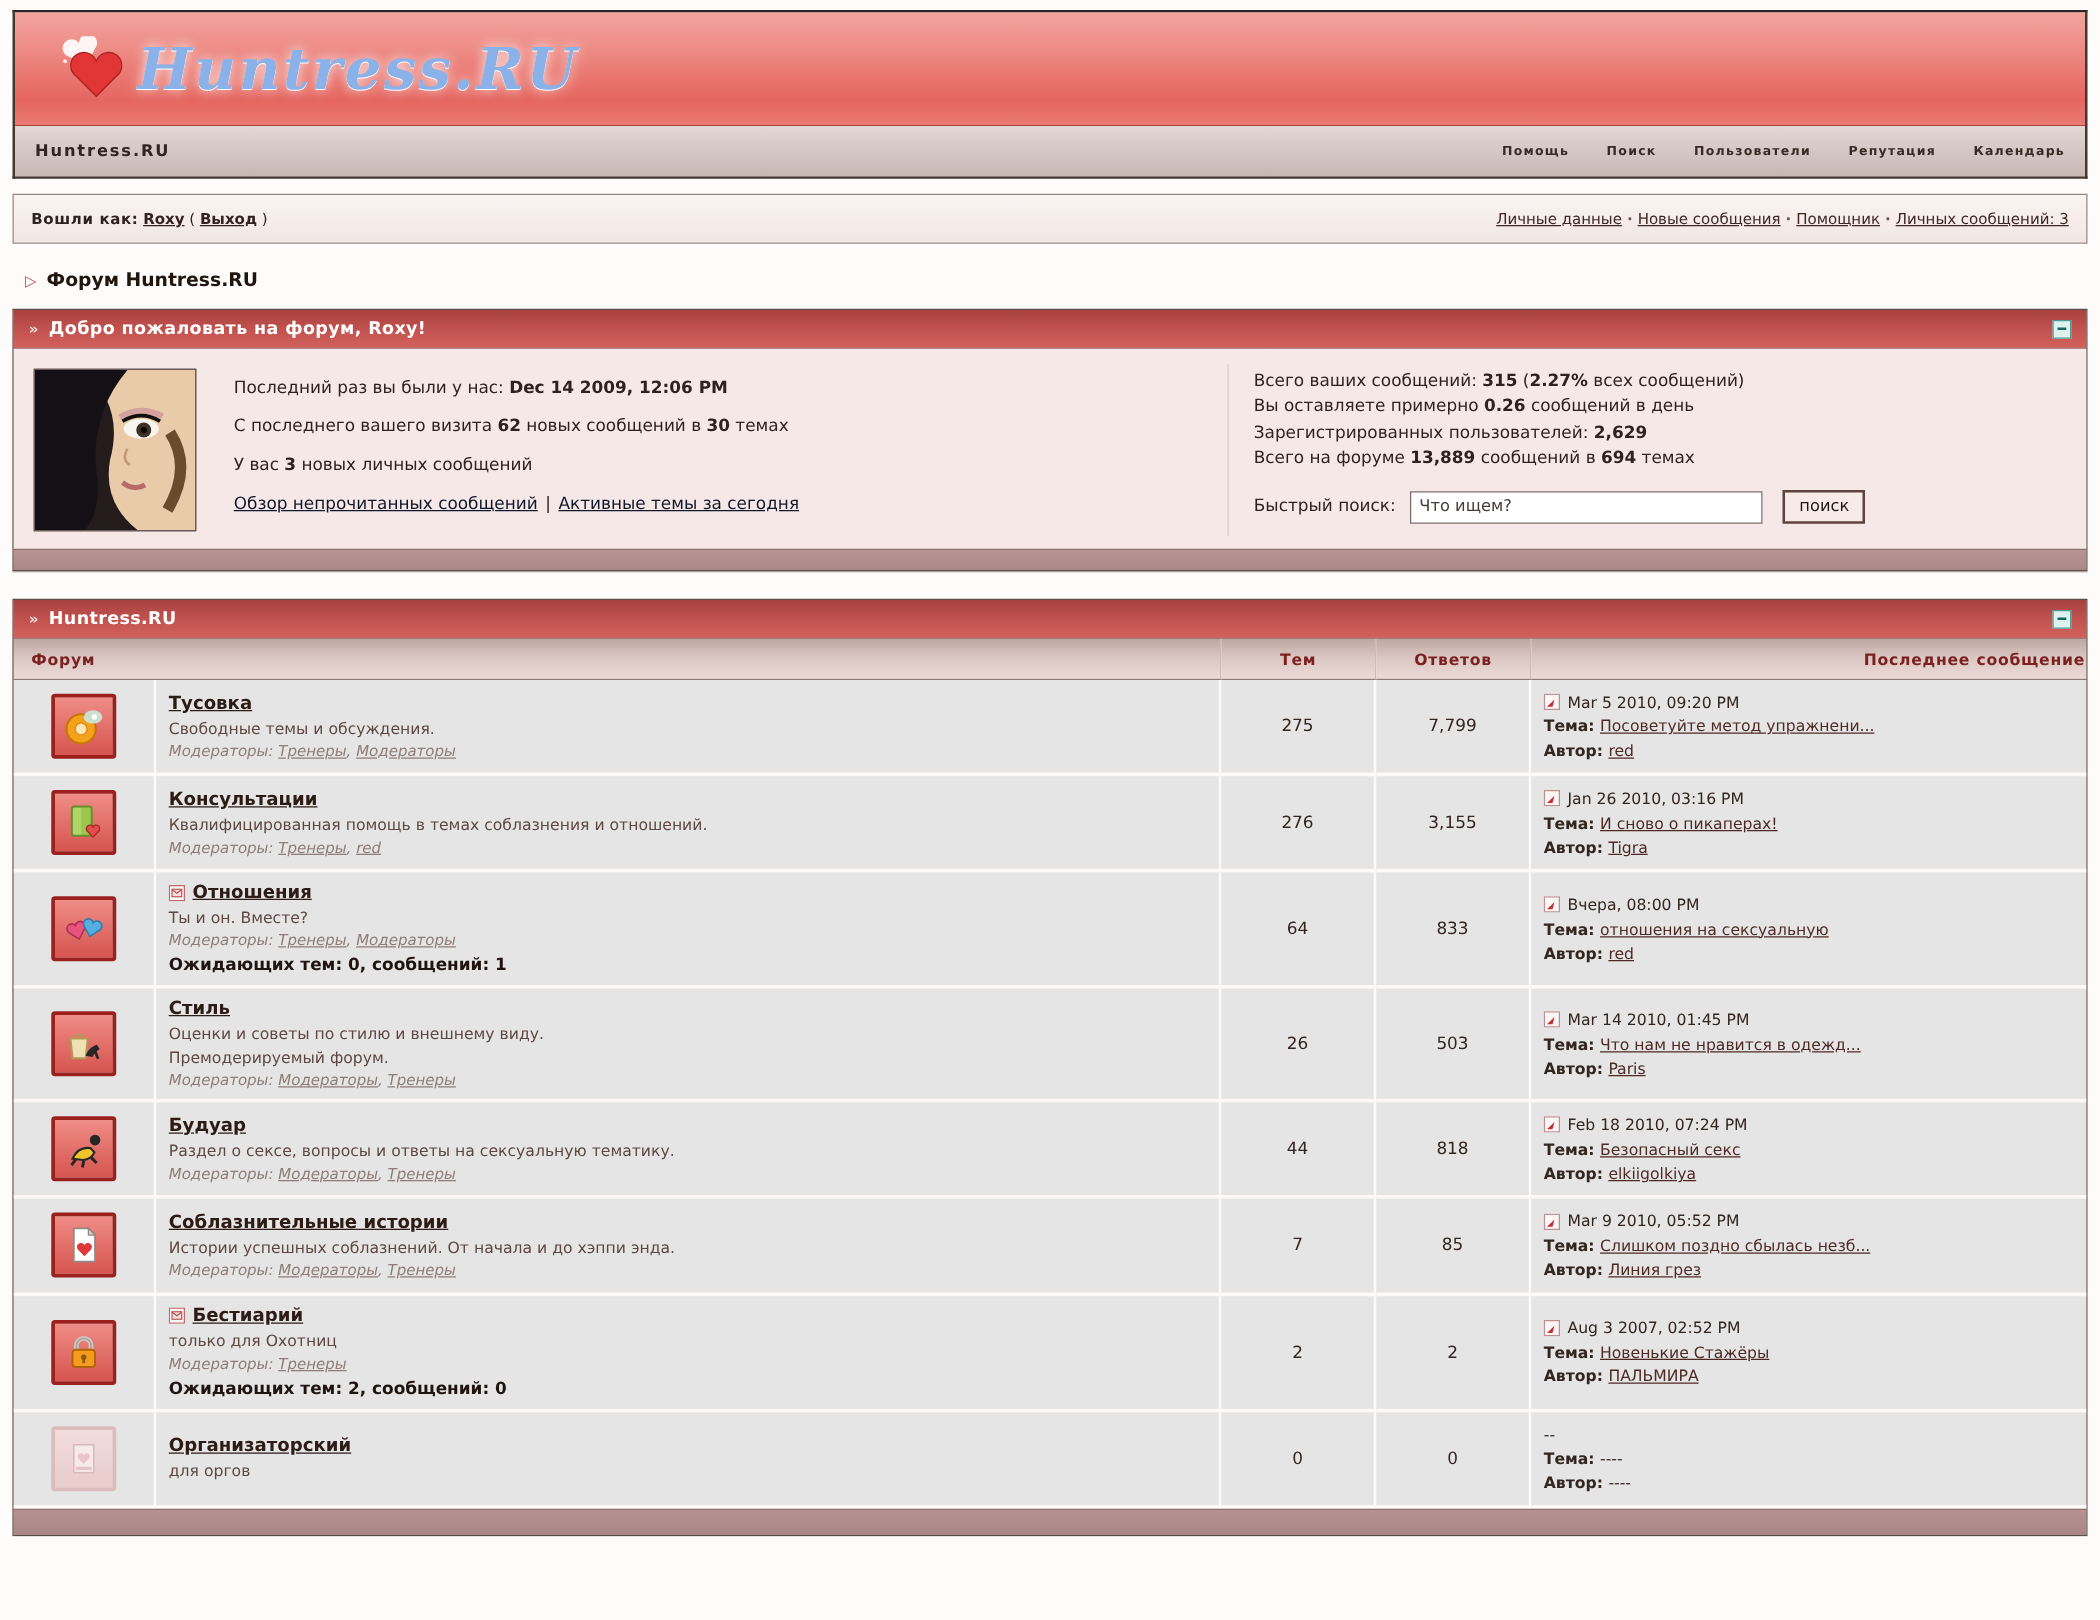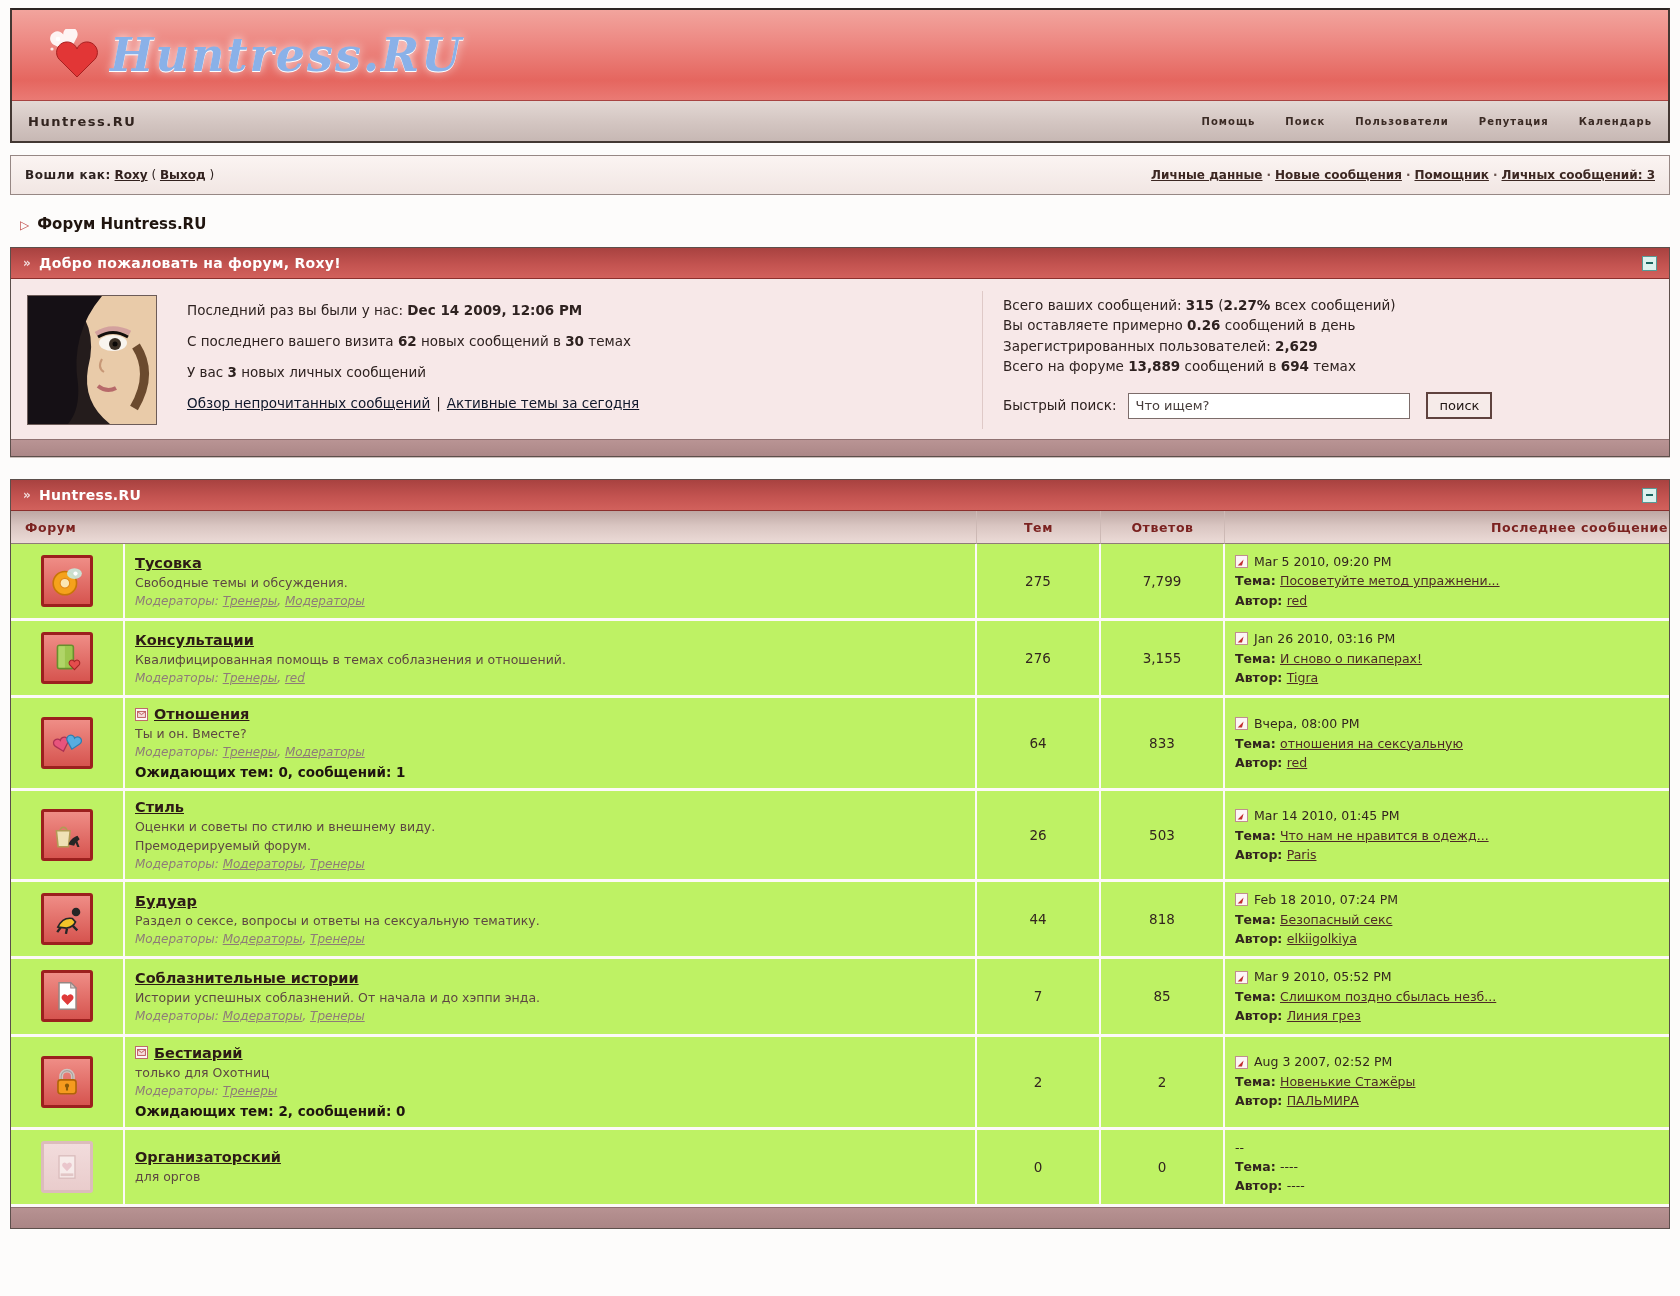--- a/index.html
+++ b/index.html
@@ -21,21 +21,21 @@
   .nav-home{font-size:13px;font-weight:bold;color:#32241f;letter-spacing:1.5px;text-decoration:none;}
   .nav-items{margin-left:auto;display:flex;gap:30px;}
   .nav-items a{font-size:10px;font-weight:bold;color:#3a2a24;letter-spacing:1px;text-decoration:none;}
 
   
   .userbar{margin-top:12px;border:1px solid #968784;background:linear-gradient(180deg,#fbf4f2,#f1e6e3);
     height:38px;display:flex;align-items:center;padding:0 14px;font-size:12px;}
   .userbar .lbl{font-weight:bold;letter-spacing:.5px;}
   .userbar a{color:#32211e;font-weight:bold;}
   .ub-right{margin-left:auto;}
-  .ub-right a{font-weight:bold;color:#3c2722;}
+  .ub-right a{font-weight:normal;color:#3c2722;}
   .ub-right .dot{color:#6a544f;padding:0 4px;font-weight:bold;}
 
   
   .crumb{margin:20px 10px 14px;display:flex;align-items:center;gap:8px;font-size:15px;font-weight:bold;color:#20150f;}
   .crumb-icon::before{content:"▷";color:#c14b49;font-size:12px;}
 
   
   .panel{border:1px solid #5c4f4b;box-shadow:0 1px 0 #cbbfbb;}
   .tbar{height:30px;background:linear-gradient(180deg,#a84240 0%,#c35350 55%,#d2615c 100%);
     color:#fff;display:flex;align-items:center;padding:0 12px;font-size:14px;font-weight:bold;
@@ -63,21 +63,21 @@
   .darkrow{height:16px;background:linear-gradient(180deg,#b99494,#ac8787);border-top:1px solid #8f7171;}
 
   
   .ftable{width:100%;border-collapse:separate;border-spacing:0;}
   .ftable th{background:linear-gradient(180deg,#bda7a3 0%,#d9c5c1 45%,#ecdbd7 100%);color:#7b2220;
     font-size:12.5px;font-weight:bold;height:30px;border-bottom:1px solid #8f7c78;border-right:1px solid #cdb9b5;
     letter-spacing:.6px;}
   .ftable th:last-child{border-right:none;}
   .th-forum{text-align:left;padding-left:14px;}
   .th-last{text-align:right;padding-left:12px;}
-  .ftable td{background:#bef264;border-bottom:3px solid #fdf9f8;border-right:2px solid #fdf9f8;
+  .ftable td{background:#e5e5e5;border-bottom:3px solid #fdf9f8;border-right:2px solid #fdf9f8;
     padding:8px 10px;vertical-align:middle;}
   .ftable tr td:last-child{border-right:none;}
   .icon-td{width:92px;text-align:center;}
   .name-td{vertical-align:top;}
   .num-td{width:102px;text-align:center;font-size:13.5px;color:#33251f;}
   .last-td{width:424px;font-size:12.5px;line-height:1.55;color:#33251f;}
   .ficon{width:46px;height:46px;margin:3px auto;border:3px solid #9c201e;border-radius:3px;
     background:linear-gradient(180deg,#ef8d86,#d6544f);display:flex;align-items:center;justify-content:center;}
   .ficon.pale{border-color:#dcbcbc;background:linear-gradient(180deg,#f2dcdc,#e9cccc);}
   .ftitle{display:flex;align-items:center;gap:6px;}

